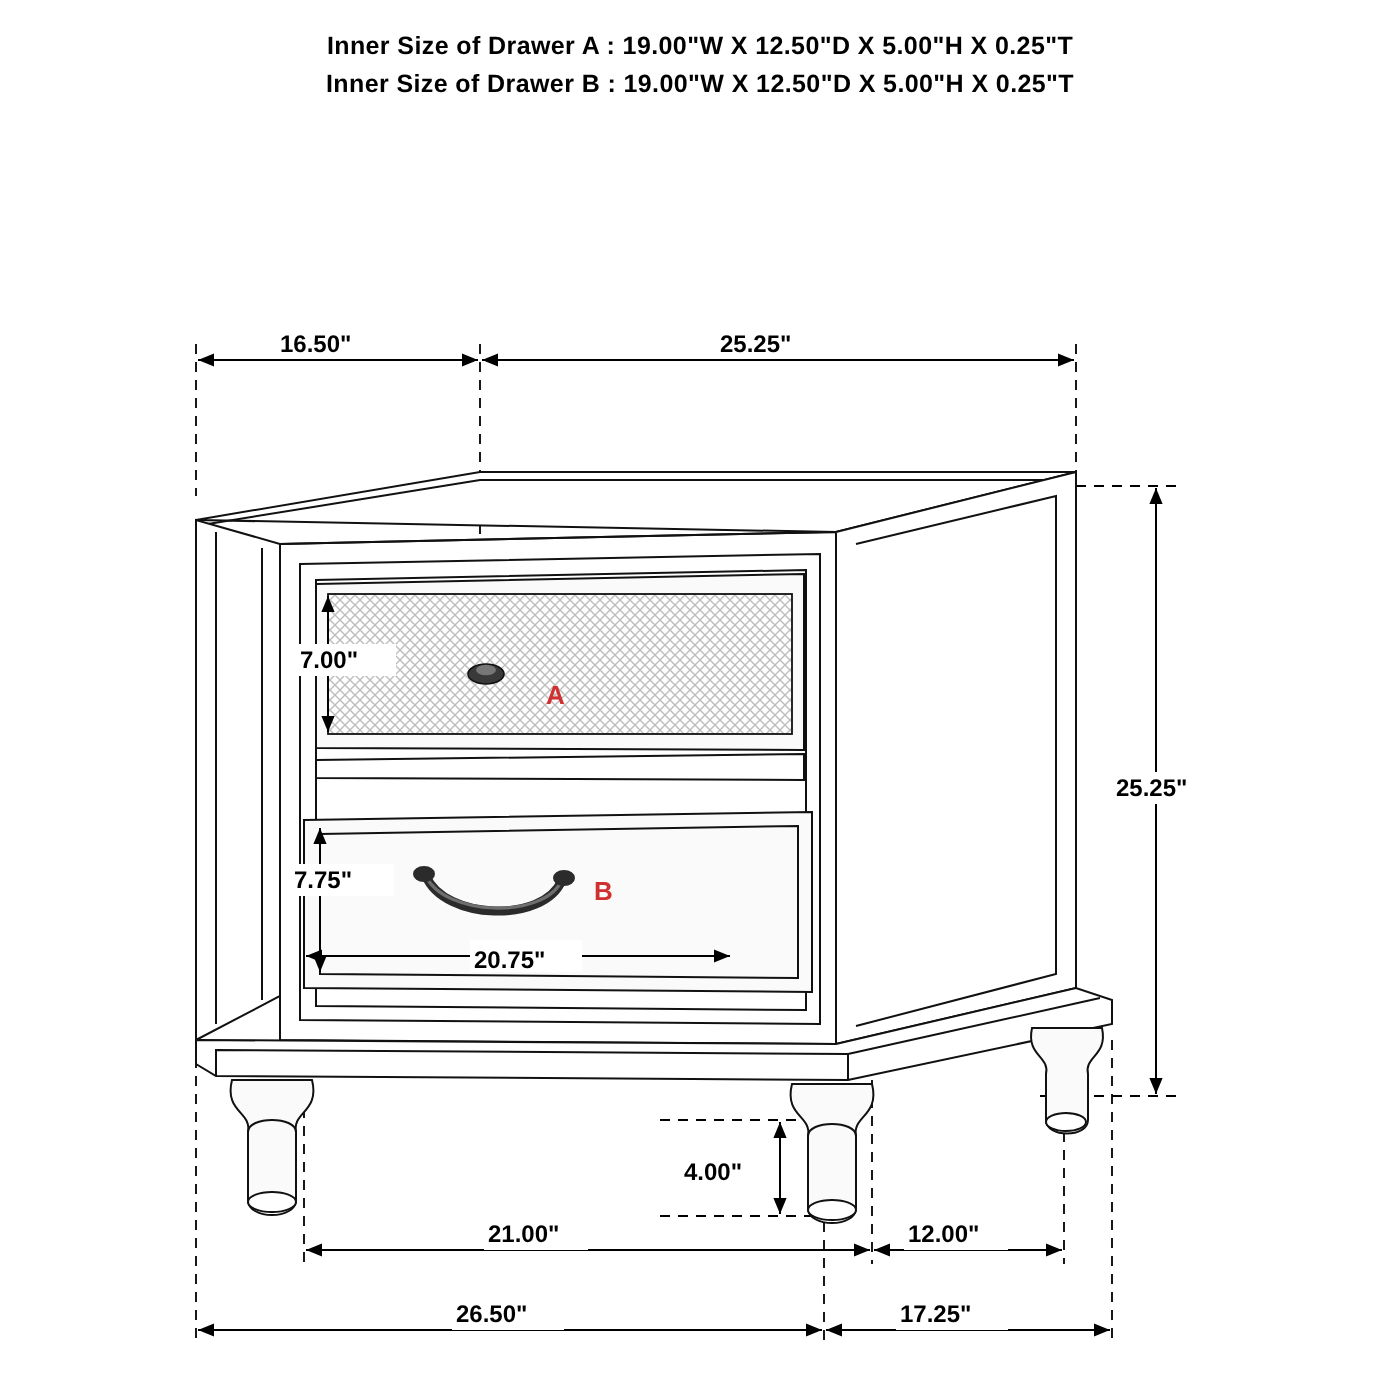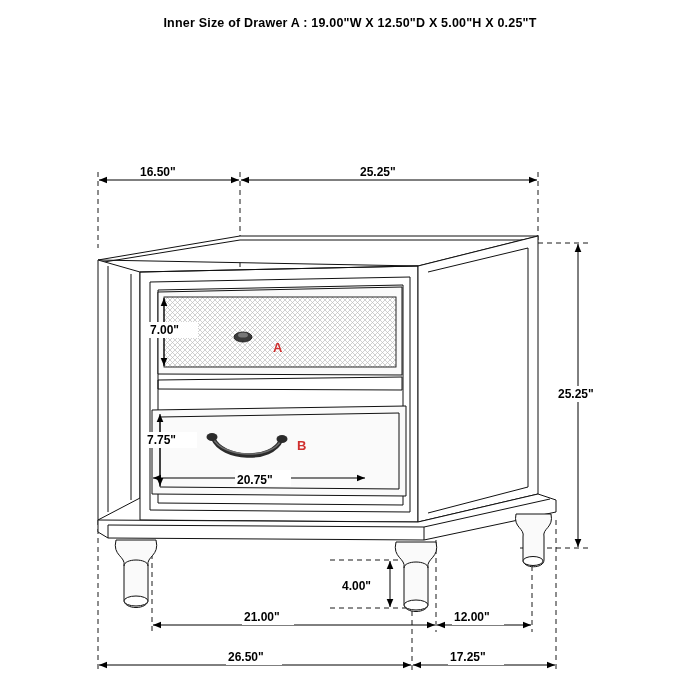--- a/index.html
+++ b/index.html
@@ -80,20 +80,21 @@
     stroke-width: 1;
   }
 </style>
 </head>
 <body>
 
 <div class="stage">
 
   <div class="header">
     <div class="line">Inner Size of Drawer A : 19.00"W X 12.50"D X 5.00"H X  0.25"T</div>
+    <div class="line">Inner Size of Drawer B : 19.00"W X 12.50"D X 5.00"H X  0.25"T</div>
   </div>
 
   <svg class="diagram" viewBox="0 0 700 700">
     <defs>
       <marker id="arrS" markerWidth="9" markerHeight="9" refX="8" refY="4.5" orient="auto" markerUnits="userSpaceOnUse">
         <path d="M8,4.5 L0,1.2 L0,7.8 z" fill="#000"></path>
       </marker>
       <marker id="arrE" markerWidth="9" markerHeight="9" refX="1" refY="4.5" orient="auto" markerUnits="userSpaceOnUse">
         <path d="M1,4.5 L9,1.2 L9,7.8 z" fill="#000"></path>
       </marker>

